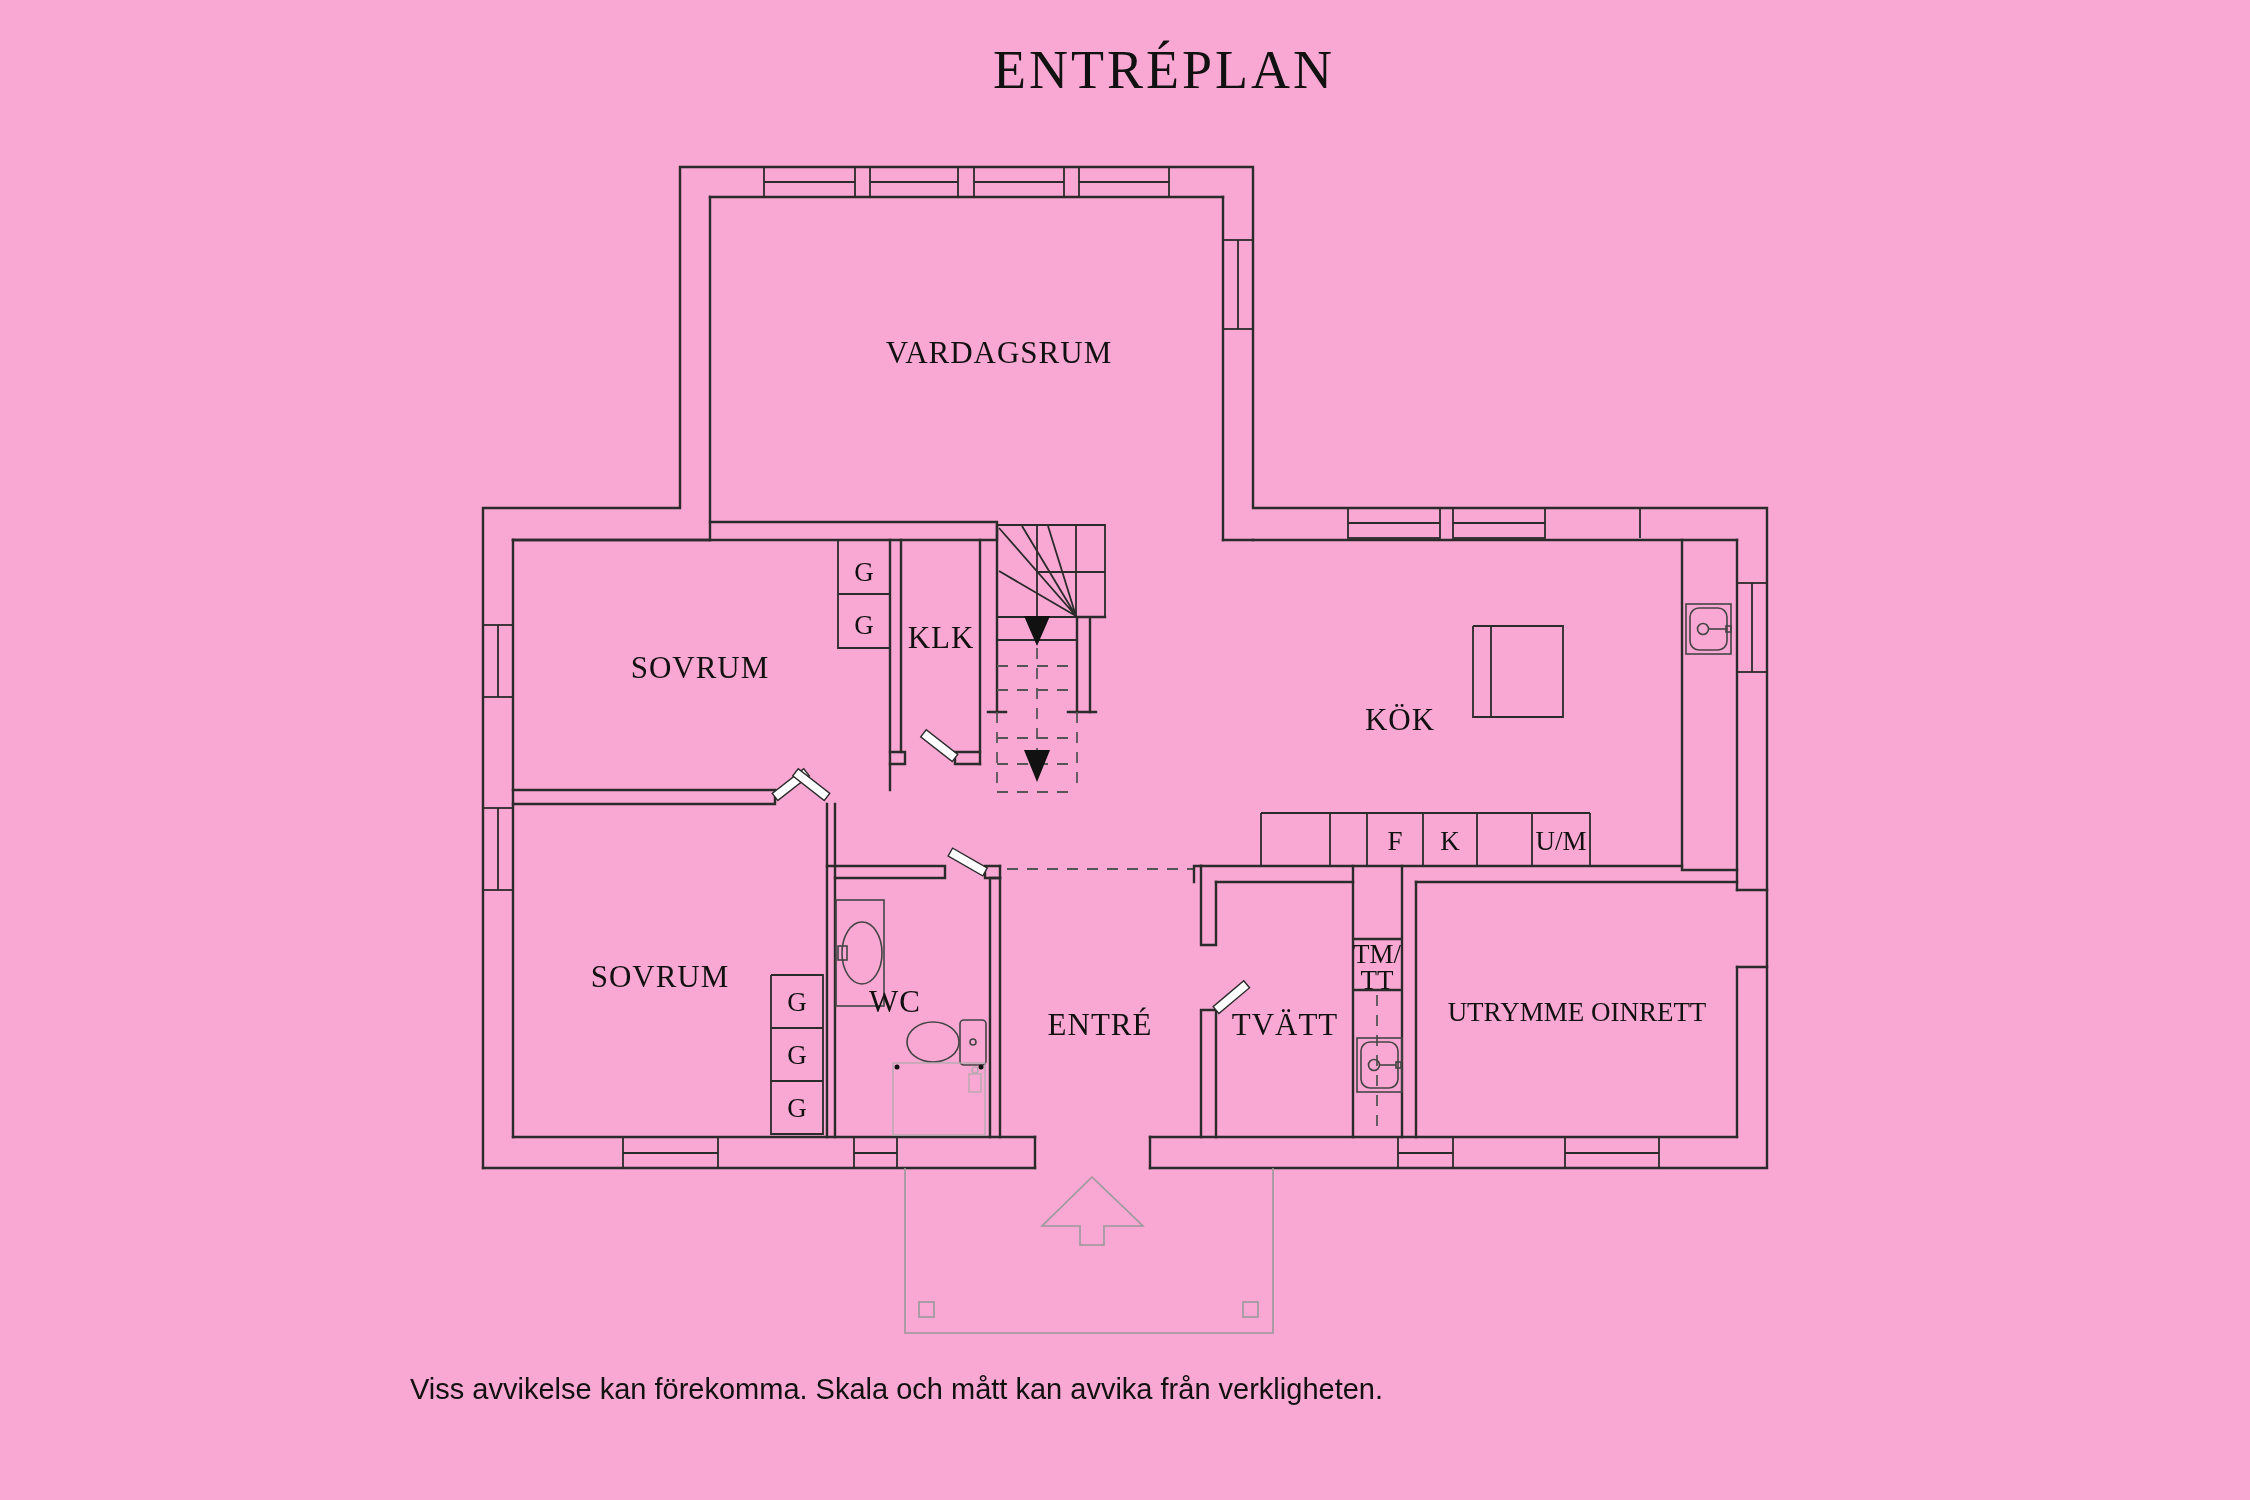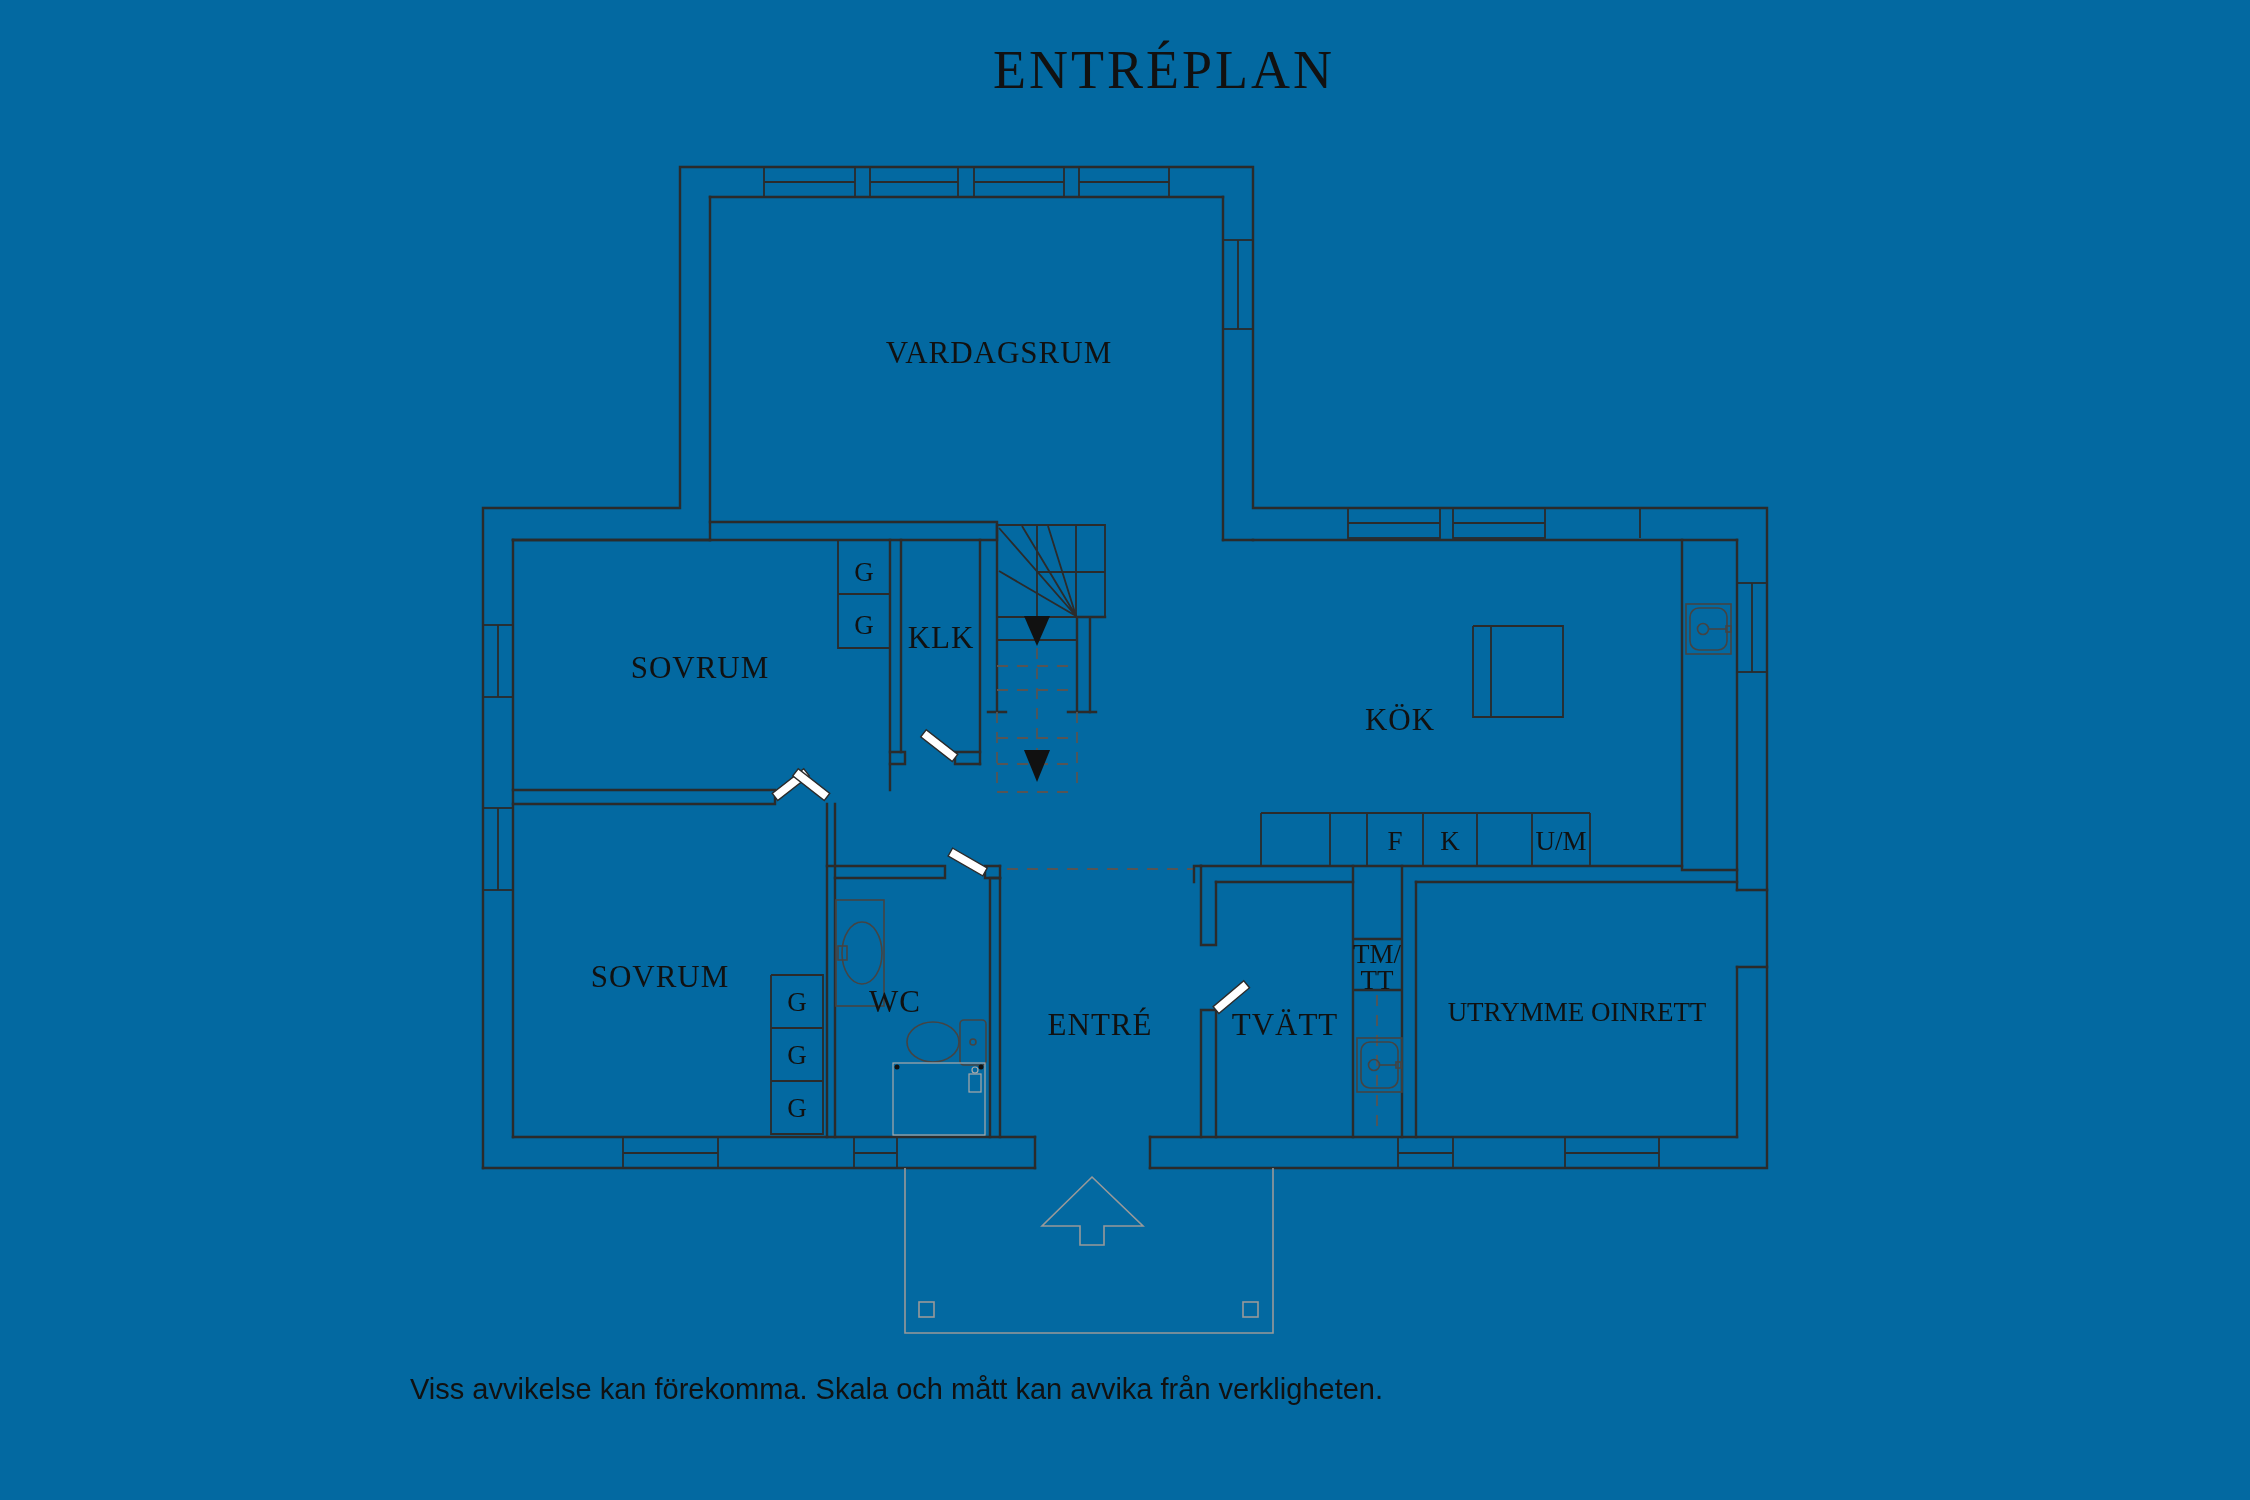--- a/index.html
+++ b/index.html
@@ -1,16 +1,16 @@
 <!DOCTYPE html>
 <html><head>
 <meta charset="utf-8">
 <style>
   html,body{margin:0;padding:0;background:#ffffff;}
-  .page{position:relative;width:2250px;height:1500px;background:#0369a1;overflow:hidden;}
+  .page{position:relative;width:2250px;height:1500px;background:#f9a8d4;overflow:hidden;}
   svg{display:block;}
   .t-title{font-family:"Liberation Serif","DejaVu Serif",serif;font-size:54px;letter-spacing:3px;fill:#111;}
   .t-room{font-family:"Liberation Serif","DejaVu Serif",serif;font-size:31px;letter-spacing:1px;fill:#111;}
   .t-small{font-family:"Liberation Serif","DejaVu Serif",serif;font-size:27px;fill:#111;}
   .t-disc{font-family:"Liberation Sans","DejaVu Sans",sans-serif;font-size:29px;fill:#111;}
   .wall{stroke:#2b2b2b;stroke-width:2.4;fill:none;stroke-linecap:square;}
   .wallthin{stroke:#2b2b2b;stroke-width:1.8;fill:none;}
   .fixture{stroke:#444;stroke-width:1.6;fill:none;}
   .thin{stroke:#999;stroke-width:1.6;fill:none;}
   .shower{stroke:#aaa;stroke-width:1.2;fill:none;}

